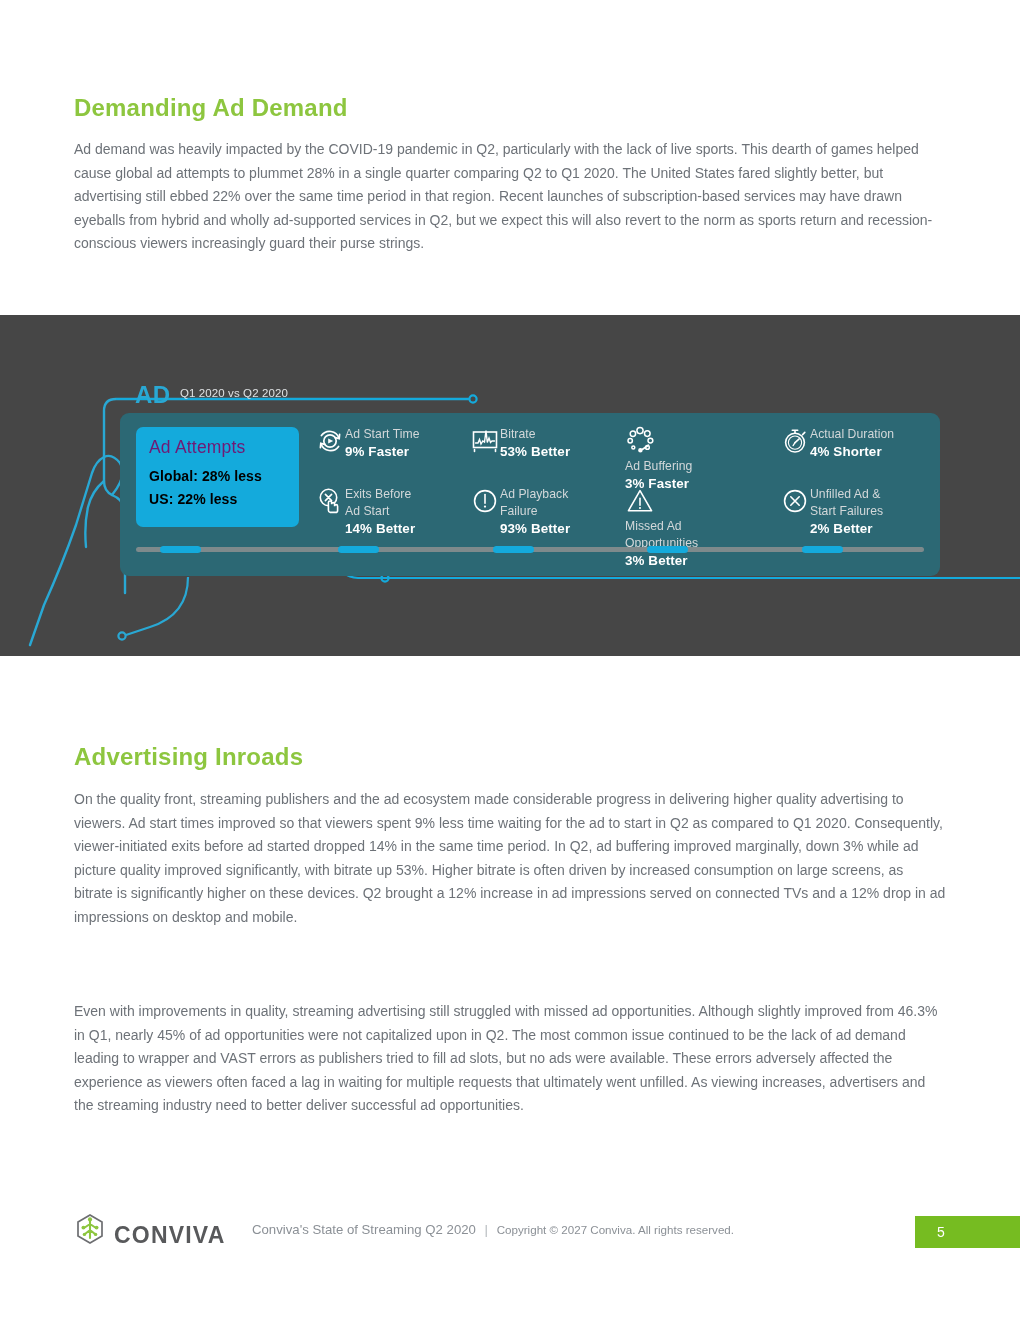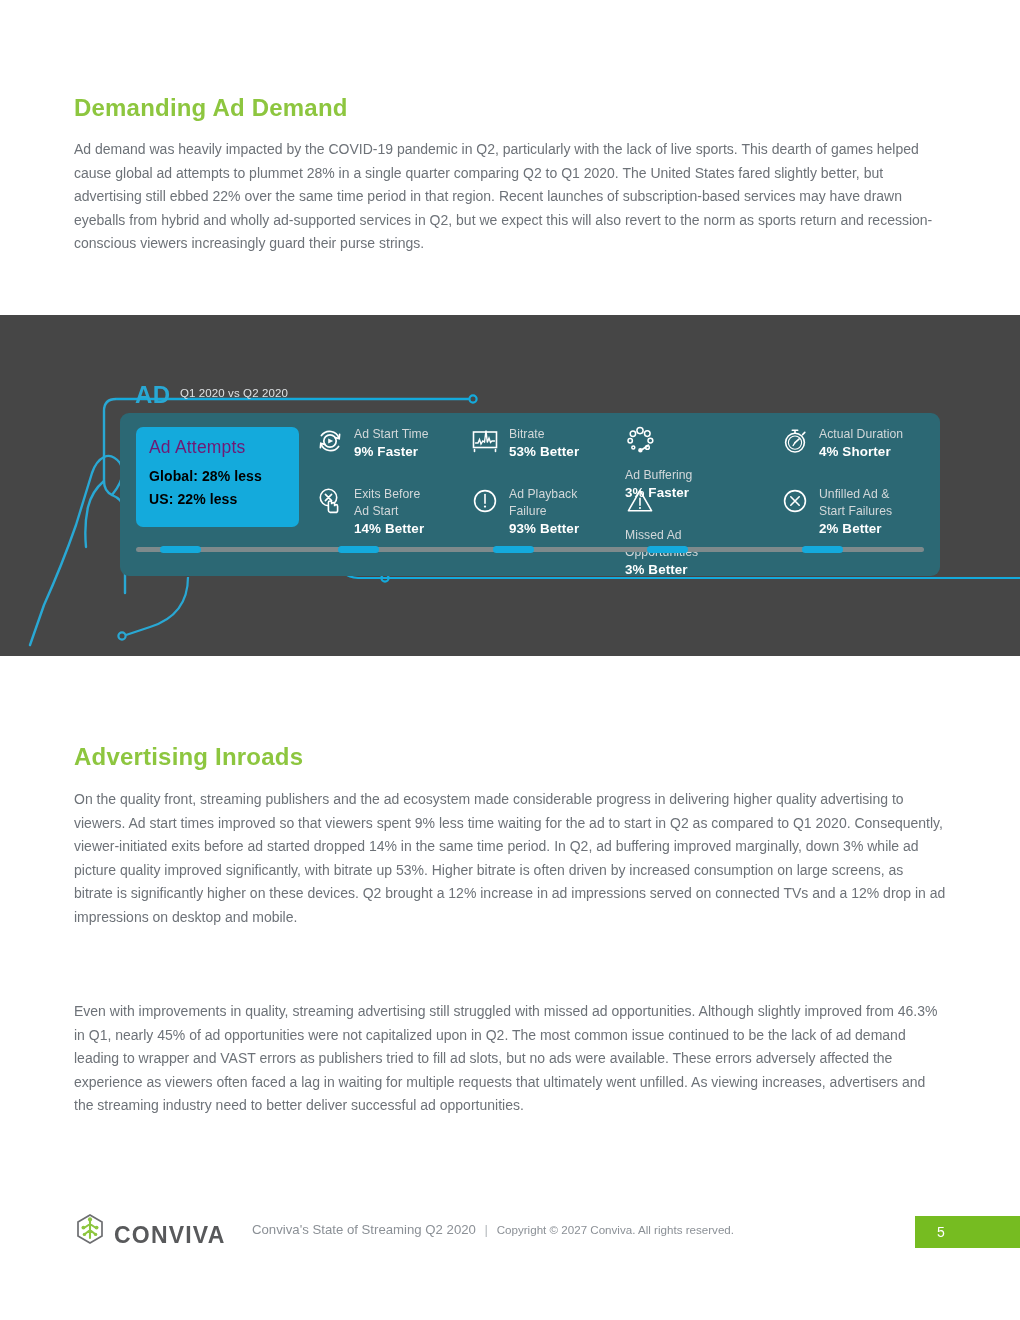--- a/index.html
+++ b/index.html
@@ -131,21 +131,20 @@
     position: absolute;
     left: 315px;
     top: 424px;
     width: 620px;
     height: 110px;
   }
   .tile {
     position: absolute;
     display: flex;
     align-items: flex-start;
-    gap: 9px;
     width: 160px;
   }
   .tile-icon {
     width: 30px;
     height: 30px;
     flex: 0 0 30px;
     margin-top: 2px;
   }
   .tile-icon svg { display: block; }
   .tile-text { line-height: 16px; padding-top: 1px; }

